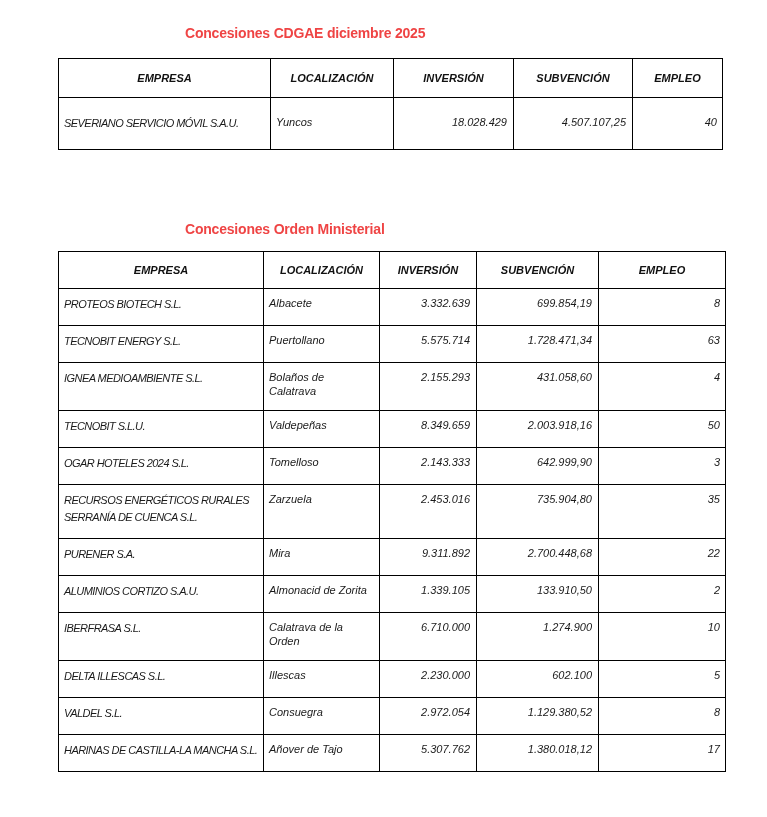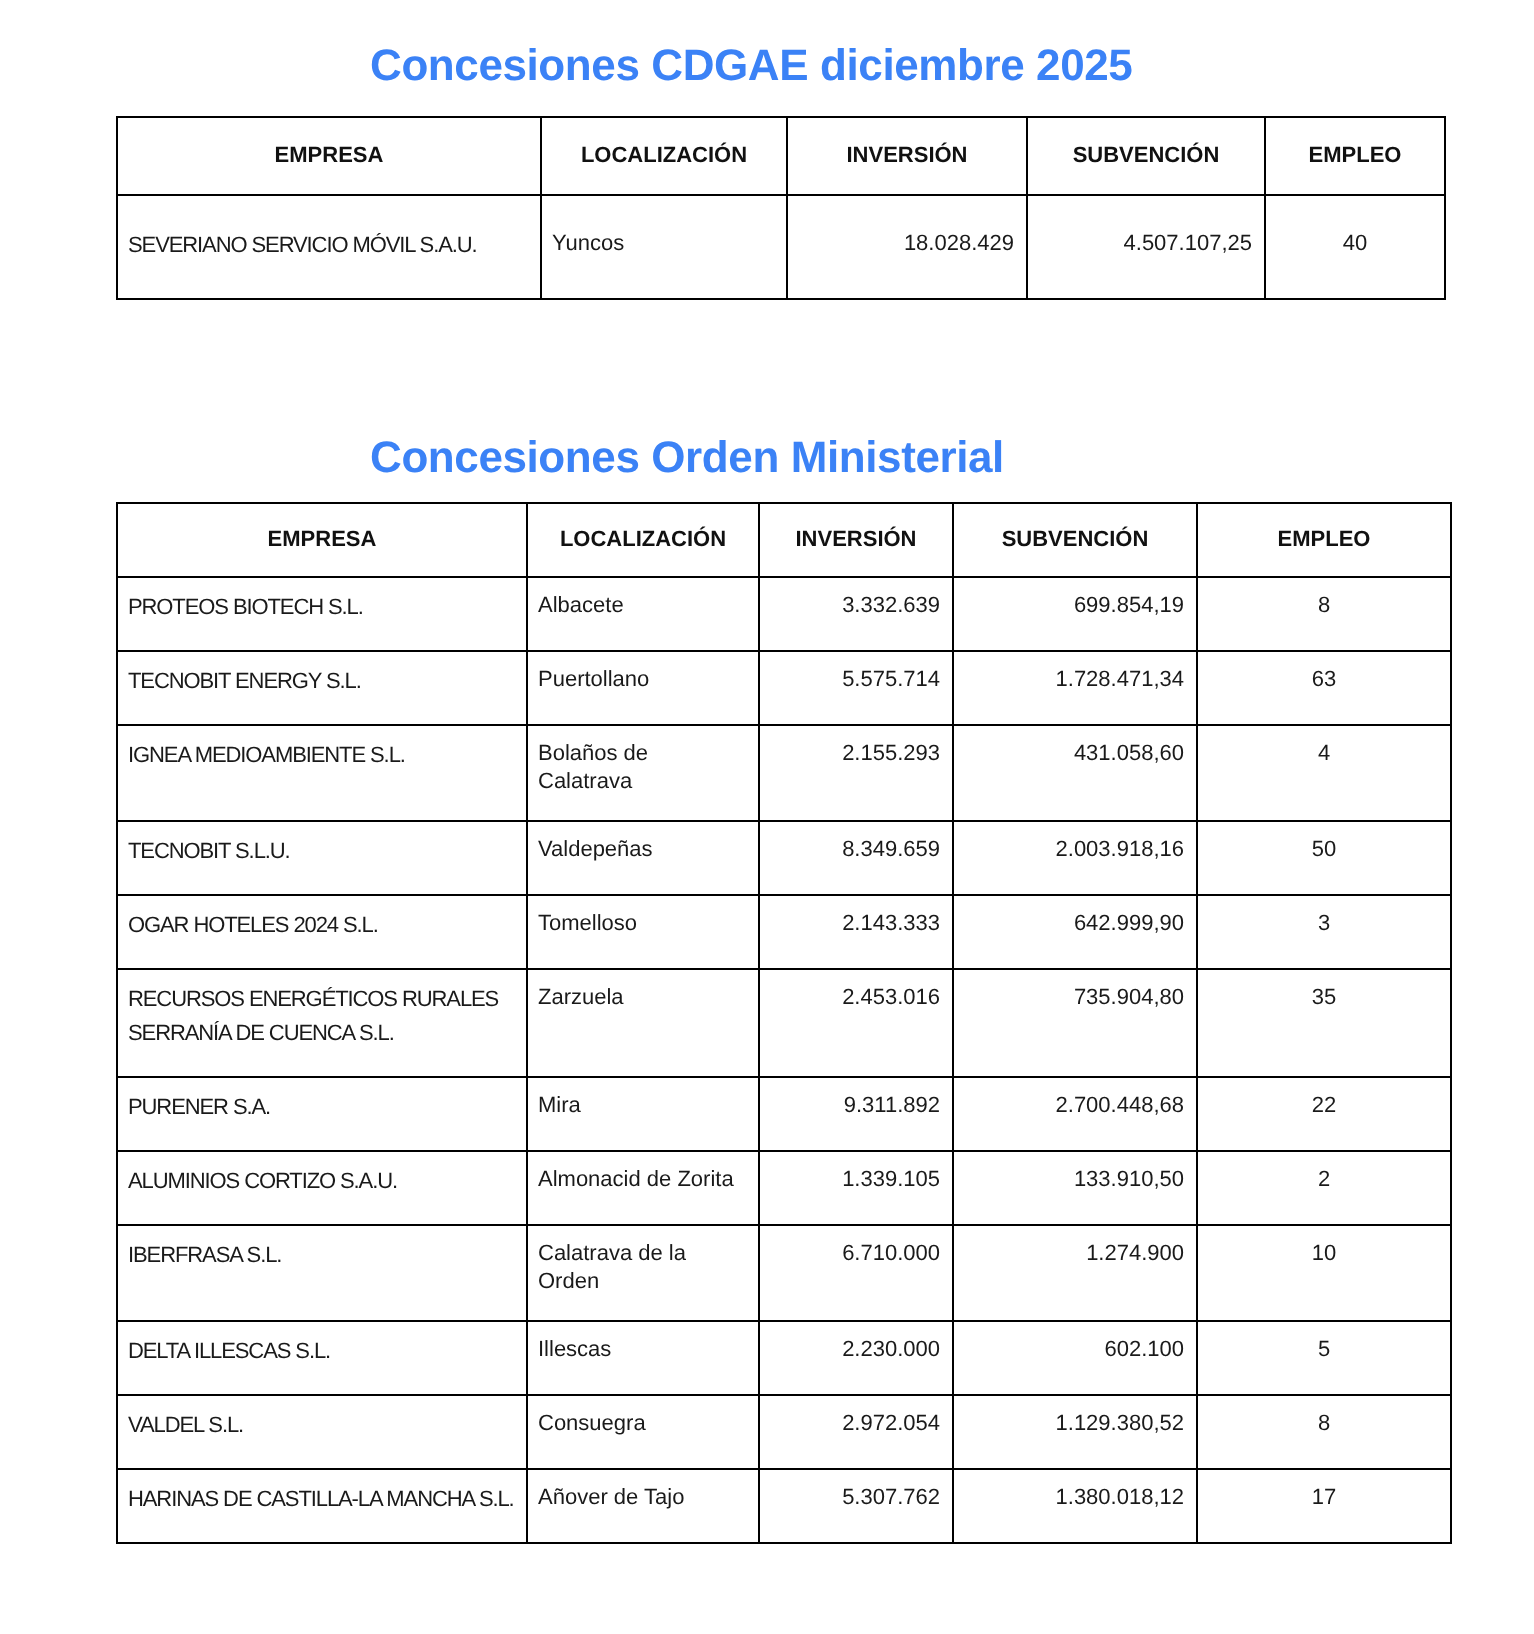--- a/index.html
+++ b/index.html
@@ -5,36 +5,37 @@
   * { box-sizing: border-box; margin: 0; padding: 0; }
   html, body {
     width: 767px;
     background: #ffffff;
     font-family: "Liberation Sans", sans-serif;
     color: #1a1a1a;
   }
   body { height: 817px; overflow: hidden; }
 
   .doc-title {
-    font-size: 22px;
+    font-size: 14px;
     line-height: 22px;
     font-weight: bold;
-    color: #3b82f6;
+    color: #ef4444;
     margin-left: 185px;
     letter-spacing: -0.2px;
     white-space: nowrap;
   }
   .title-cdgae { margin-top: 22px; }
   .title-om    { margin-top: 68px; }
 
   table.tbl {
     border-collapse: collapse;
     table-layout: fixed;
     margin-left: 58px;
     font-size: 11px;
+    font-style: italic;
   }
   .table-cdgae { margin-top: 14px; width: 664px; }
   .table-om    { margin-top: 11px; width: 667px; }
 
   .tbl th, .tbl td { border: 1px solid #000000; }
 
   .tbl th {
     font-size: 11px;
     font-weight: bold;
     text-align: center;
@@ -55,21 +56,21 @@
   td.col-empresa {
     white-space: pre-line;
     letter-spacing: -0.55px;
     line-height: 17px;
     padding-left: 5px;
     padding-right: 2px;
   }
   td.col-localizacion { padding-left: 5px; }
   td.col-inversion,
   td.col-subvencion { text-align: right; padding-right: 6px; }
-  td.col-empleo { text-align: center; }
+  td.col-empleo { text-align: right; }
 </style>
 </head>
 <body>
 
 <h1 class="doc-title title-cdgae">Concesiones CDGAE diciembre 2025</h1>
 
 <table class="tbl table-cdgae">
   <colgroup>
     <col style="width:212px">
       <col style="width:123px">

